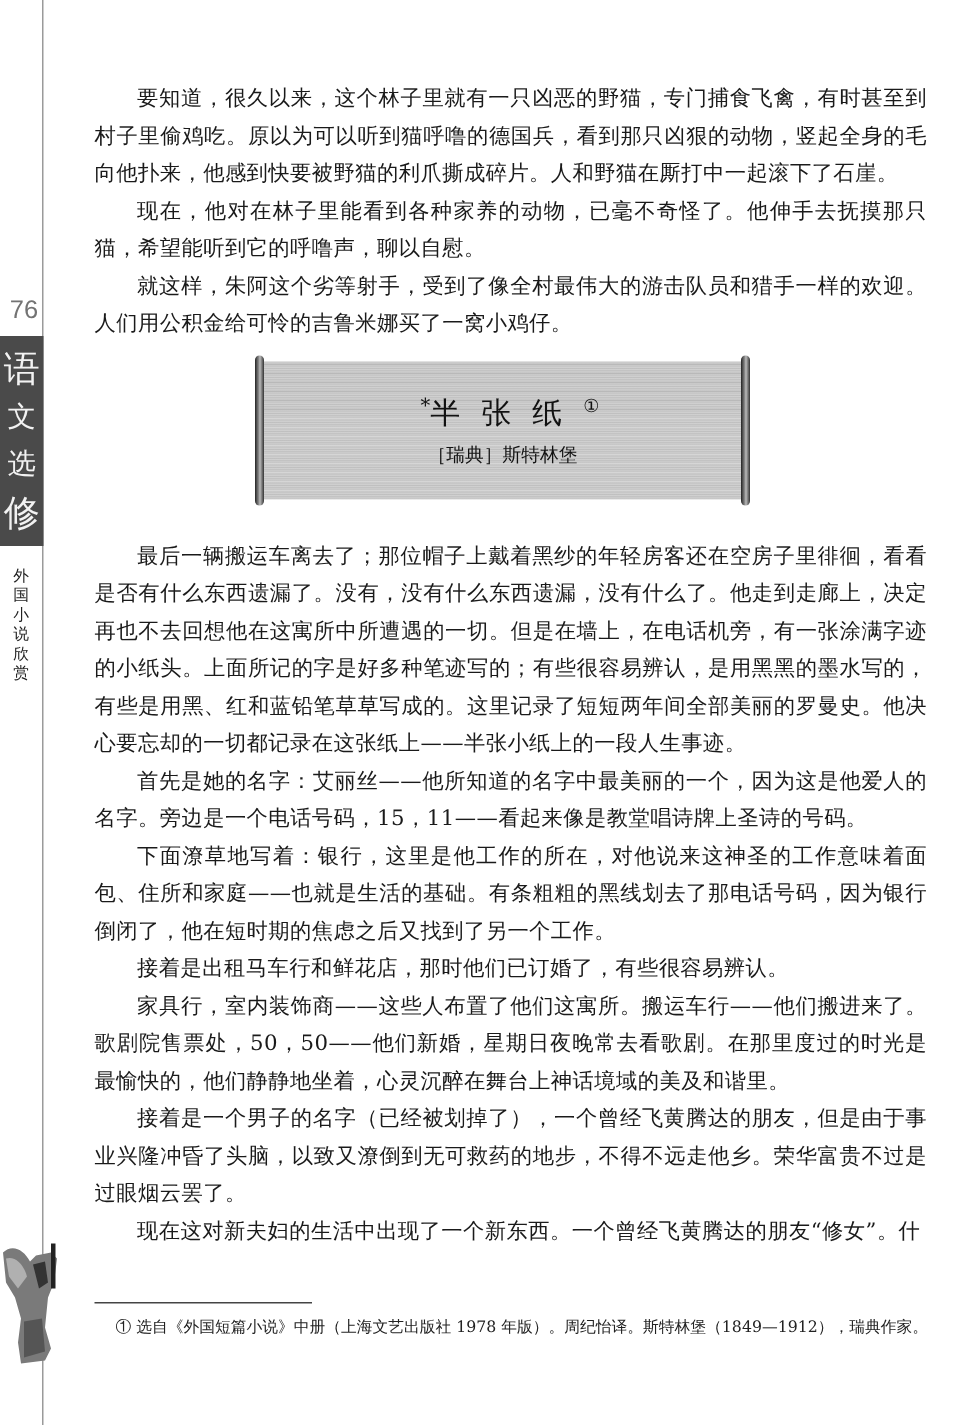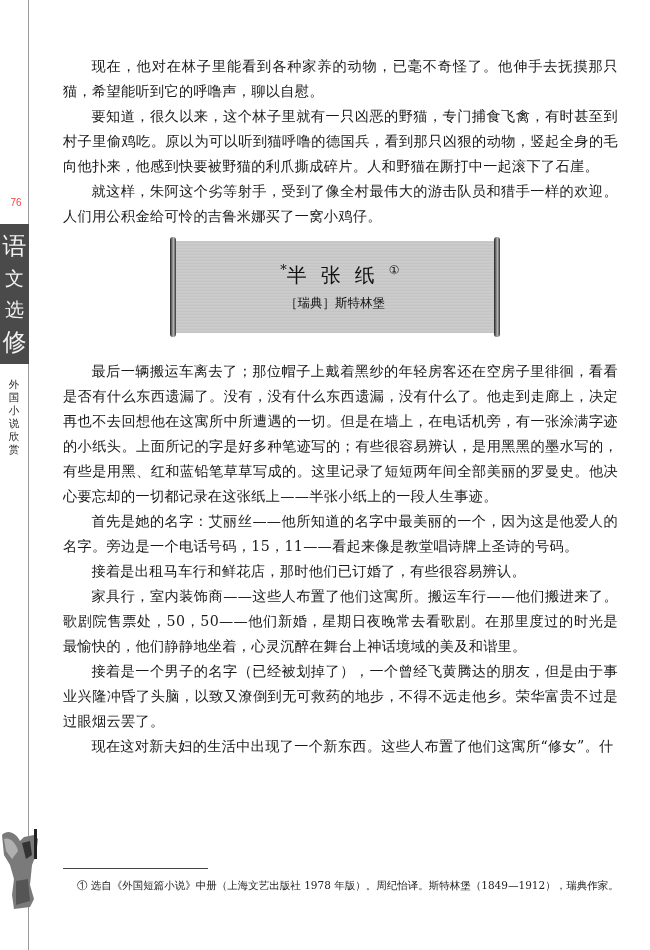--- a/index.html
+++ b/index.html
@@ -2,21 +2,21 @@
 <html><head>
 <meta charset="utf-8">
 <style>
   html, body { margin: 0; padding: 0; }
   body {
     width: 650px; height: 950px; background: #ffffff; position: relative; overflow: hidden;
     font-family: "DejaVu Serif", "Liberation Serif", serif; color: #1a1a1a;
   }
   .side-rule { position: absolute; left: 28px; top: 0; width: 1px; height: 950px; background: #9a9a9a; }
   .page-number { position: absolute; left: 4px; top: 197px; width: 24px; text-align: center;
-    font-family: "Liberation Sans", "DejaVu Sans", sans-serif; font-size: 10px; color: #ef4444; }
+    font-family: "Liberation Sans", "DejaVu Sans", sans-serif; font-size: 17px; color: #737373; }
   .series-block { position: absolute; left: 0; top: 224px; width: 29px; height: 140px; background: #4a4a4a;
     display: flex; flex-direction: column; align-items: center; justify-content: space-around; padding: 4px 0; box-sizing: border-box; }
   .series-block span { color: #f2f2f2; font-size: 19px; line-height: 1; font-family: "DejaVu Serif", serif; }
   .series-block span.big { font-size: 24px; }
   .section-label { position: absolute; left: 4px; top: 378px; width: 20px; font-size: 10.5px; line-height: 13px;
     text-align: center; color: #222; }
   .statue { position: absolute; left: 0; top: 825px; width: 42px; height: 90px; }
   .main { position: absolute; left: 63px; top: 54px; width: 555px; }
   p { margin: 0; font-size: 14.2px; line-height: 25px; text-indent: 2em; text-align: justify; letter-spacing: 0.3px; }
   .banner-wrap { position: relative; height: 130px; }
@@ -57,35 +57,36 @@
 
 <svg class="statue" viewBox="0 0 42 90">
   <path d="M2 10 C8 4, 16 8, 20 16 L24 12 L34 10 L38 14 L36 30 L32 40 L30 60 L34 74 L30 82 L14 84 L12 70 L14 54 L10 40 L4 30 Z" fill="#7a7a7a"></path>
   <path d="M4 14 C10 12, 16 18, 18 26 L12 34 L6 26 Z" fill="#b0b0b0"></path>
   <rect x="34" y="4" width="3" height="30" fill="#222"></rect>
   <path d="M22 18 L30 16 L32 30 L26 34 Z" fill="#333"></path>
   <path d="M16 56 L28 54 L30 76 L16 80 Z" fill="#555"></path>
 </svg>
 
 <div class="main">
+  <p>要知道，很久以来，这个林子里就有一只凶恶的野猫，专门捕食飞禽，有时甚至到村子里偷鸡吃。原以为可以听到猫呼噜的德国兵，看到那只凶狠的动物，竖起全身的毛向他扑来，他感到快要被野猫的利爪撕成碎片。人和野猫在厮打中一起滚下了石崖。</p>
   <p>现在，他对在林子里能看到各种家养的动物，已毫不奇怪了。他伸手去抚摸那只猫，希望能听到它的呼噜声，聊以自慰。</p>
-  <p>要知道，很久以来，这个林子里就有一只凶恶的野猫，专门捕食飞禽，有时甚至到村子里偷鸡吃。原以为可以听到猫呼噜的德国兵，看到那只凶狠的动物，竖起全身的毛向他扑来，他感到快要被野猫的利爪撕成碎片。人和野猫在厮打中一起滚下了石崖。</p>
   <p>就这样，朱阿这个劣等射手，受到了像全村最伟大的游击队员和猎手一样的欢迎。人们用公积金给可怜的吉鲁米娜买了一窝小鸡仔。</p>
 
   <div class="banner-wrap">
     <div class="banner">
       <div class="rod left"></div>
       <div class="rod right"></div>
       <div class="title"><span class="ast">*</span><span>半张纸</span><span class="note">①</span></div>
       <div class="author">［瑞典］斯特林堡</div>
     </div>
   </div>
 
   <p>最后一辆搬运车离去了；那位帽子上戴着黑纱的年轻房客还在空房子里徘徊，看看是否有什么东西遗漏了。没有，没有什么东西遗漏，没有什么了。他走到走廊上，决定再也不去回想他在这寓所中所遭遇的一切。但是在墙上，在电话机旁，有一张涂满字迹的小纸头。上面所记的字是好多种笔迹写的；有些很容易辨认，是用黑黑的墨水写的，有些是用黑、红和蓝铅笔草草写成的。这里记录了短短两年间全部美丽的罗曼史。他决心要忘却的一切都记录在这张纸上——半张小纸上的一段人生事迹。</p>
   <p>首先是她的名字：艾丽丝——他所知道的名字中最美丽的一个，因为这是他爱人的名字。旁边是一个电话号码，15，11——看起来像是教堂唱诗牌上圣诗的号码。</p>
+  <p>下面潦草地写着：银行，这里是他工作的所在，对他说来这神圣的工作意味着面包、住所和家庭——也就是生活的基础。有条粗粗的黑线划去了那电话号码，因为银行倒闭了，他在短时期的焦虑之后又找到了另一个工作。</p>
   <p>接着是出租马车行和鲜花店，那时他们已订婚了，有些很容易辨认。</p>
   <p>家具行，室内装饰商——这些人布置了他们这寓所。搬运车行——他们搬进来了。歌剧院售票处，50，50——他们新婚，星期日夜晚常去看歌剧。在那里度过的时光是最愉快的，他们静静地坐着，心灵沉醉在舞台上神话境域的美及和谐里。</p>
   <p>接着是一个男子的名字（已经被划掉了），一个曾经飞黄腾达的朋友，但是由于事业兴隆冲昏了头脑，以致又潦倒到无可救药的地步，不得不远走他乡。荣华富贵不过是过眼烟云罢了。</p>
-  <p>现在这对新夫妇的生活中出现了一个新东西。这些人布置了他们这寓所“修女”。什</p>
+  <p>现在这对新夫妇的生活中出现了一个新东西。一个曾经飞黄腾达的朋友“修女”。什</p>
 </div>
 
 <div class="fn-rule"></div>
 <div class="footnote">① 选自《外国短篇小说》中册（上海文艺出版社 1978 年版）。周纪怡译。斯特林堡（1849—1912），瑞典作家。</div>
 
 </body></html>

